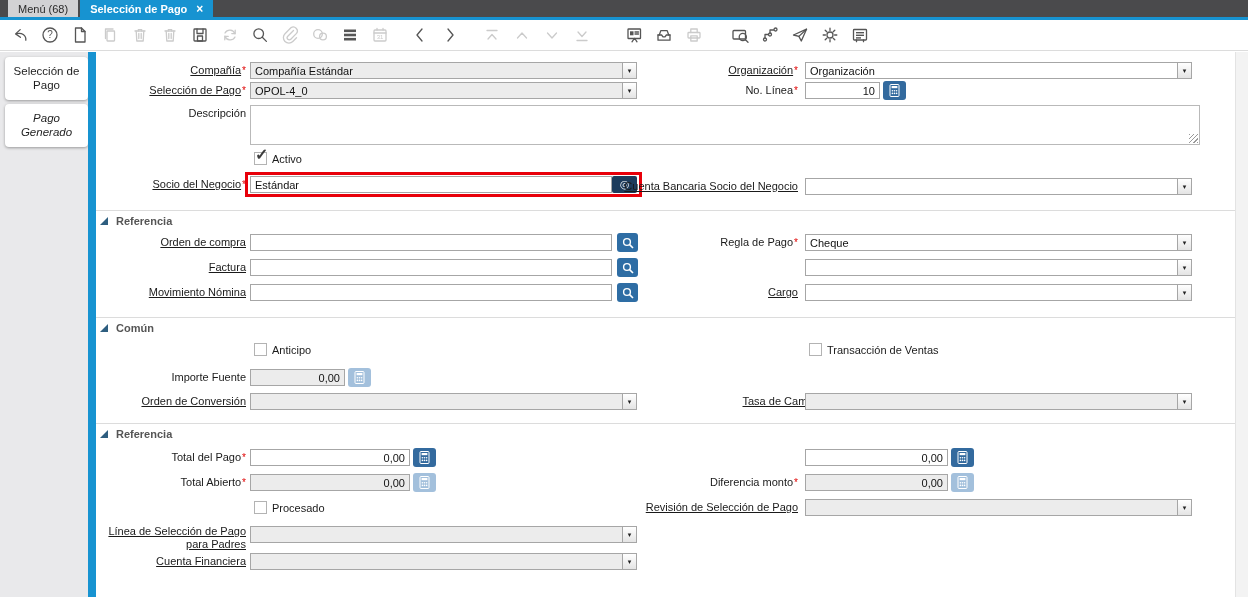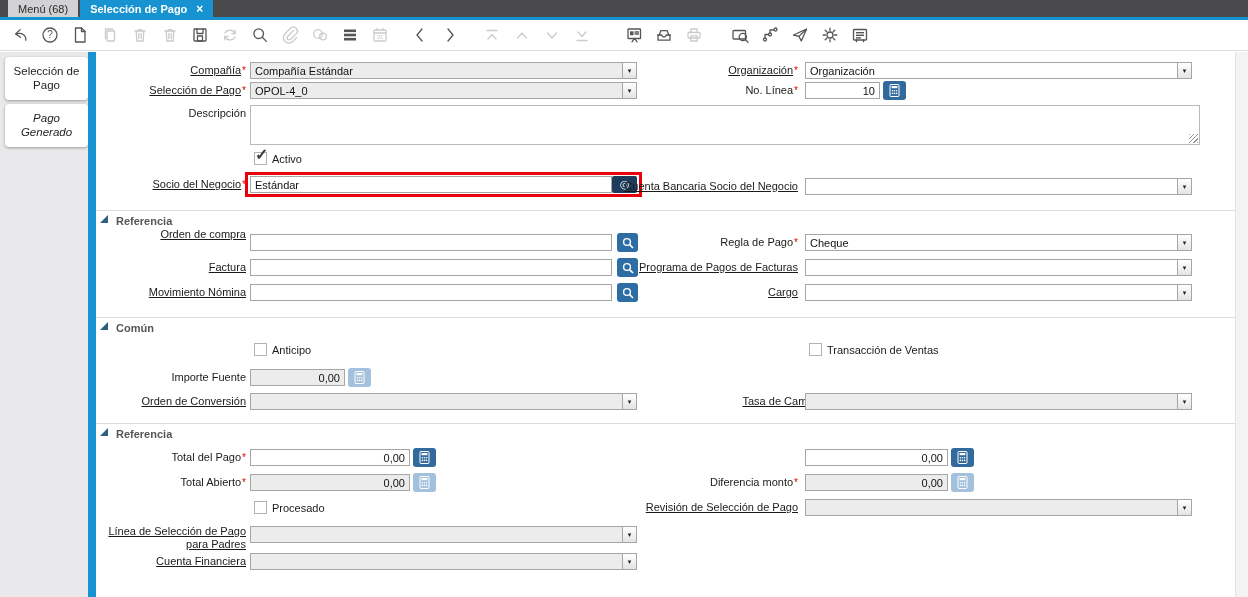--- a/index.html
+++ b/index.html
@@ -44,21 +44,21 @@
   .btn.calc.dis{background:#a3c0dc;cursor:default;}
   .btn.search{width:21px;height:19px;background:#2e6da4;}
   .btn.bp{width:25px;height:17px;background:#1d3c5c;border-radius:2px;color:#fff;font-size:11px;}
   .focusring{position:absolute;border:3px solid #e8000a;pointer-events:none;}
   .ta{position:absolute;border:1px solid #b9b9b9;background:#fff;}
   .ta::after{content:"";position:absolute;right:1px;bottom:1px;width:9px;height:9px;background:repeating-linear-gradient(135deg,#9a9a9a 0 1px,transparent 1px 3px);}
   .cb{position:absolute;width:13px;height:13px;border:1px solid #b3b3b3;background:#fff;cursor:pointer;}
   .cb .chk{position:absolute;left:0;top:-8px;font-size:16px;font-weight:bold;color:#3c3c3c;}
   .cblbl{position:absolute;font-size:11px;color:#1a1a1a;}
   .secline{position:absolute;left:0;right:0;border-top:1px solid #dcdcdc;}
-  .sechdr{position:absolute;display:flex;align-items:flex-start;font-size:11px;font-weight:bold;color:#555;cursor:pointer;}
+  .sechdr{position:absolute;display:flex;align-items:center;font-size:11px;font-weight:bold;color:#555;cursor:pointer;}
   .tri{width:0;height:0;border-left:8px solid transparent;border-bottom:8px solid #2e5e80;margin-right:8px;}
 </style>
 </head>
 <body>
 
 <div class="screen">
 
   <div class="tabbar">
     <div class="wtab">
       <span>Menú (68)</span>
@@ -310,21 +310,21 @@
         <div class="flbl und" style="left: 468px; top: 128px; width: 234px;"><span class="lt">Cuenta Bancaria Socio del Negocio</span></div>
         <div class="fld" style="left: 709px; top: 126px; width: 387px;">
           <span class="val"></span>
           <span class="arrow">▾</span>
         </div>
         <div class="secline" style="top: 158px;"></div>
         <div class="sechdr" style="left: 4px; top: 163px;">
           <span class="tri"></span>
           <span>Referencia</span>
         </div>
-        <div class="flbl und" style="left: 2px; top: 176px; width: 148px; text-align: right;"><span class="lt">Orden de compra</span></div>
+        <div class="flbl und" style="left: 2px; top: 184px; width: 148px; text-align: right;"><span class="lt">Orden de compra</span></div>
         <div class="fld" style="left: 154px; top: 182px; width: 362px;">
           <span class="val"></span>
         </div>
         <div class="btn search" style="left: 521px; top: 181px;">
           <svg width="12" height="12" viewBox="0 0 12 12">
             <circle cx="5" cy="5" r="3.4" fill="none" stroke="#fff" stroke-width="1.4"></circle>
             <line x1="7.6" y1="7.6" x2="11" y2="11" stroke="#fff" stroke-width="1.6"></line>
           </svg>
         </div>
         <div class="flbl" style="left: 468px; top: 184px; width: 234px;"><span class="lt">Regla de Pago</span><span class="req">*</span></div>
@@ -335,21 +335,20 @@
         <div class="flbl und" style="left: 2px; top: 209px; width: 148px;"><span class="lt">Factura</span></div>
         <div class="fld" style="left: 154px; top: 207px; width: 362px;">
           <span class="val"></span>
         </div>
         <div class="btn search" style="left: 521px; top: 206px;">
           <svg width="12" height="12" viewBox="0 0 12 12">
             <circle cx="5" cy="5" r="3.4" fill="none" stroke="#fff" stroke-width="1.4"></circle>
             <line x1="7.6" y1="7.6" x2="11" y2="11" stroke="#fff" stroke-width="1.6"></line>
           </svg>
         </div>
-        <div class="flbl und" style="left: 468px; top: 209px; width: 234px;"><span class="lt">Programa de Pagos de Facturas</span></div>
         <div class="fld" style="left: 709px; top: 207px; width: 387px;">
           <span class="val"></span>
           <span class="arrow">▾</span>
         </div>
         <div class="flbl und" style="left: 2px; top: 234px; width: 148px;"><span class="lt">Movimiento Nómina</span></div>
         <div class="fld" style="left: 154px; top: 232px; width: 362px;">
           <span class="val"></span>
         </div>
         <div class="btn search" style="left: 521px; top: 231px;">
           <svg width="12" height="12" viewBox="0 0 12 12">

